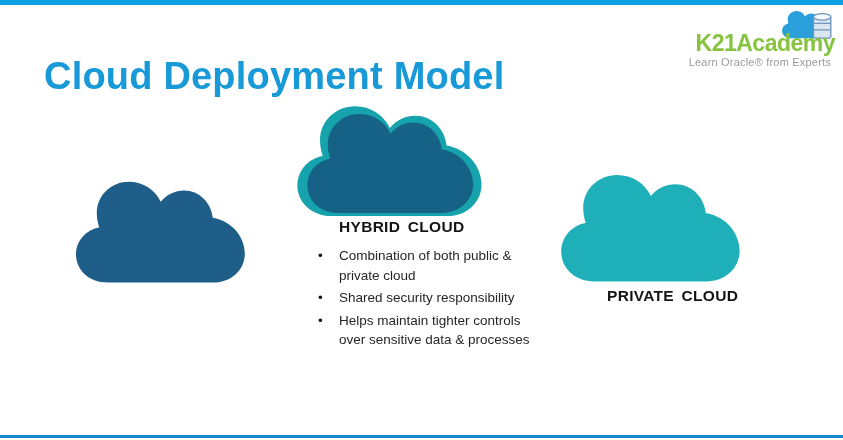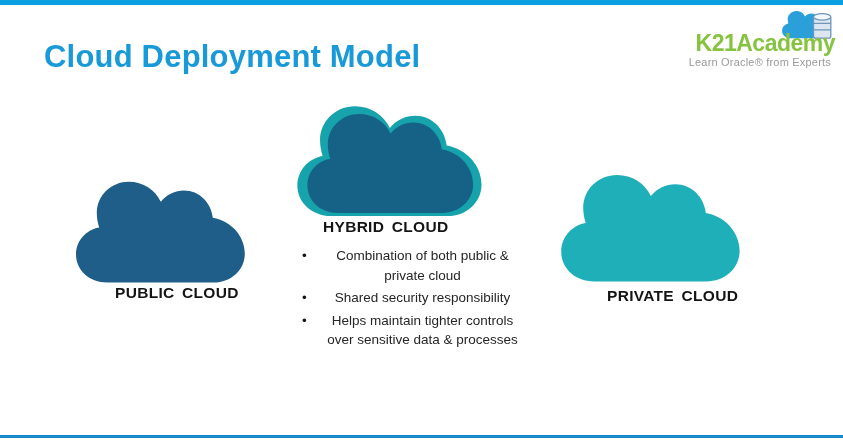--- a/index.html
+++ b/index.html
@@ -19,22 +19,22 @@
     position:relative;
     width:843px;height:440px;
     background:#ffffff;
     overflow:hidden;
     font-family:"Liberation Sans", sans-serif;
   }
   .top-bar{position:absolute;top:0;left:0;right:0;height:5px;background:var(--top-bar);}
   .bottom-bar{position:absolute;bottom:2px;left:0;right:0;height:3px;background:var(--bottom-bar);}
 
   .title{
-    position:absolute;left:44px;top:18px;
-    font-size:31px;font-weight:bold;color:var(--title-blue);
+    position:absolute;left:44px;top:30px;
+    font-size:38px;font-weight:bold;color:var(--title-blue);
     letter-spacing:0.2px;
   }
 
   
   .logo{position:absolute;top:6px;right:8px;width:160px;height:62px;}
   .logo-cloud{position:absolute;top:4px;right:2px;width:52px;height:32px;}
   .logo-name{
     position:absolute;top:26px;right:0;width:160px;
     font-size:23px;font-weight:bold;color:var(--logo-green);
     text-align:right;letter-spacing:-0.5px;line-height:1;
@@ -44,29 +44,29 @@
     font-size:11px;color:#9a9a9a;text-align:right;letter-spacing:0.2px;
   }
 
   .cloud{position:absolute;}
   .cloud-public{left:72px;top:179px;width:176px;height:108px;}
   .cloud-hybrid{left:293px;top:99px;width:192px;height:126px;}
   .cloud-private{left:557px;top:173px;width:186px;height:112px;}
 
   .section{position:absolute;color:var(--text-dark);}
   .section-public{left:88px;top:284px;width:212px;}
-  .section-hybrid{left:296px;top:218px;width:226px;}
+  .section-hybrid{left:312px;top:218px;width:226px;}
   .section-private{left:580px;top:287px;width:240px;}
 
   .section h2{
     margin:0 0 10px 27px;
     font-size:15.5px;font-weight:bold;color:#141414;
     letter-spacing:0.3px;word-spacing:3px;
   }
-  .section ul{list-style:none;margin:0;padding:0 0 0 27px;text-align:center;}
+  .section ul{list-style:none;margin:0;padding:0 0 0 27px;}
   .section li{
     position:relative;
     font-size:13.5px;line-height:1.45;
     margin-bottom:3px;
   }
   .section li::before{
     content:"\2022";
     position:absolute;left:-21px;top:0;
     font-size:13.5px;color:#141414;
   }
@@ -105,21 +105,20 @@
   <svg class="cloud cloud-hybrid" viewBox="0 0 220 130">
     <use href="#cloudPath" fill="var(--hybrid-back)"></use>
     <use href="#cloudPath" fill="var(--hybrid-front)" transform="translate(12,9) scale(0.90)"></use>
   </svg>
 
   <svg class="cloud cloud-private" viewBox="0 0 220 130">
     <use href="#cloudPath" fill="var(--private-cloud)"></use>
   </svg>
 
   <div class="section section-public">
-    <h2>PUBLIC CLOUD</h2>
   </div>
 
   <div class="section section-hybrid">
     <h2>HYBRID CLOUD</h2>
     <ul>
       <li>Combination of both public &amp; private cloud</li>
       <li>Shared security responsibility</li>
       <li>Helps maintain tighter controls over sensitive data &amp; processes</li>
     </ul>
   </div>

